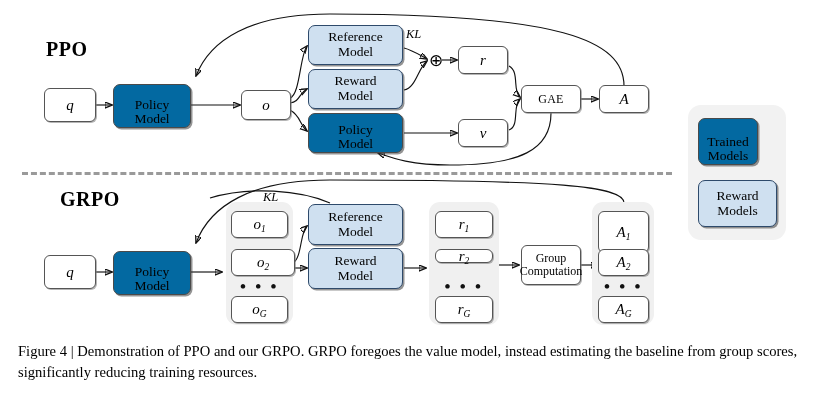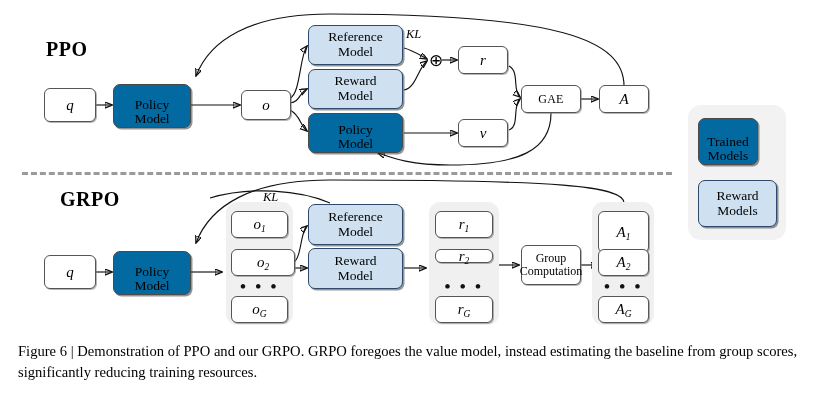--- a/index.html
+++ b/index.html
@@ -238,15 +238,15 @@
     </div>
     <div class="node blue shadow lbl-two" style="left:698px;top:180px;width:79px;height:47px;">
       <div>
         <span>Reward</span>
         <span>Models</span>
       </div>
     </div>
 
   </div>
 
-  <div class="caption">Figure 6 | Demonstration of PPO and our GRPO. GRPO foregoes the value model, instead estimating the baseline from group scores, significantly reducing training resources.</div>
+  <div class="caption">Figure 4 | Demonstration of PPO and our GRPO. GRPO foregoes the value model, instead estimating the baseline from group scores, significantly reducing training resources.</div>
 
 </div>
 
 </body></html>

